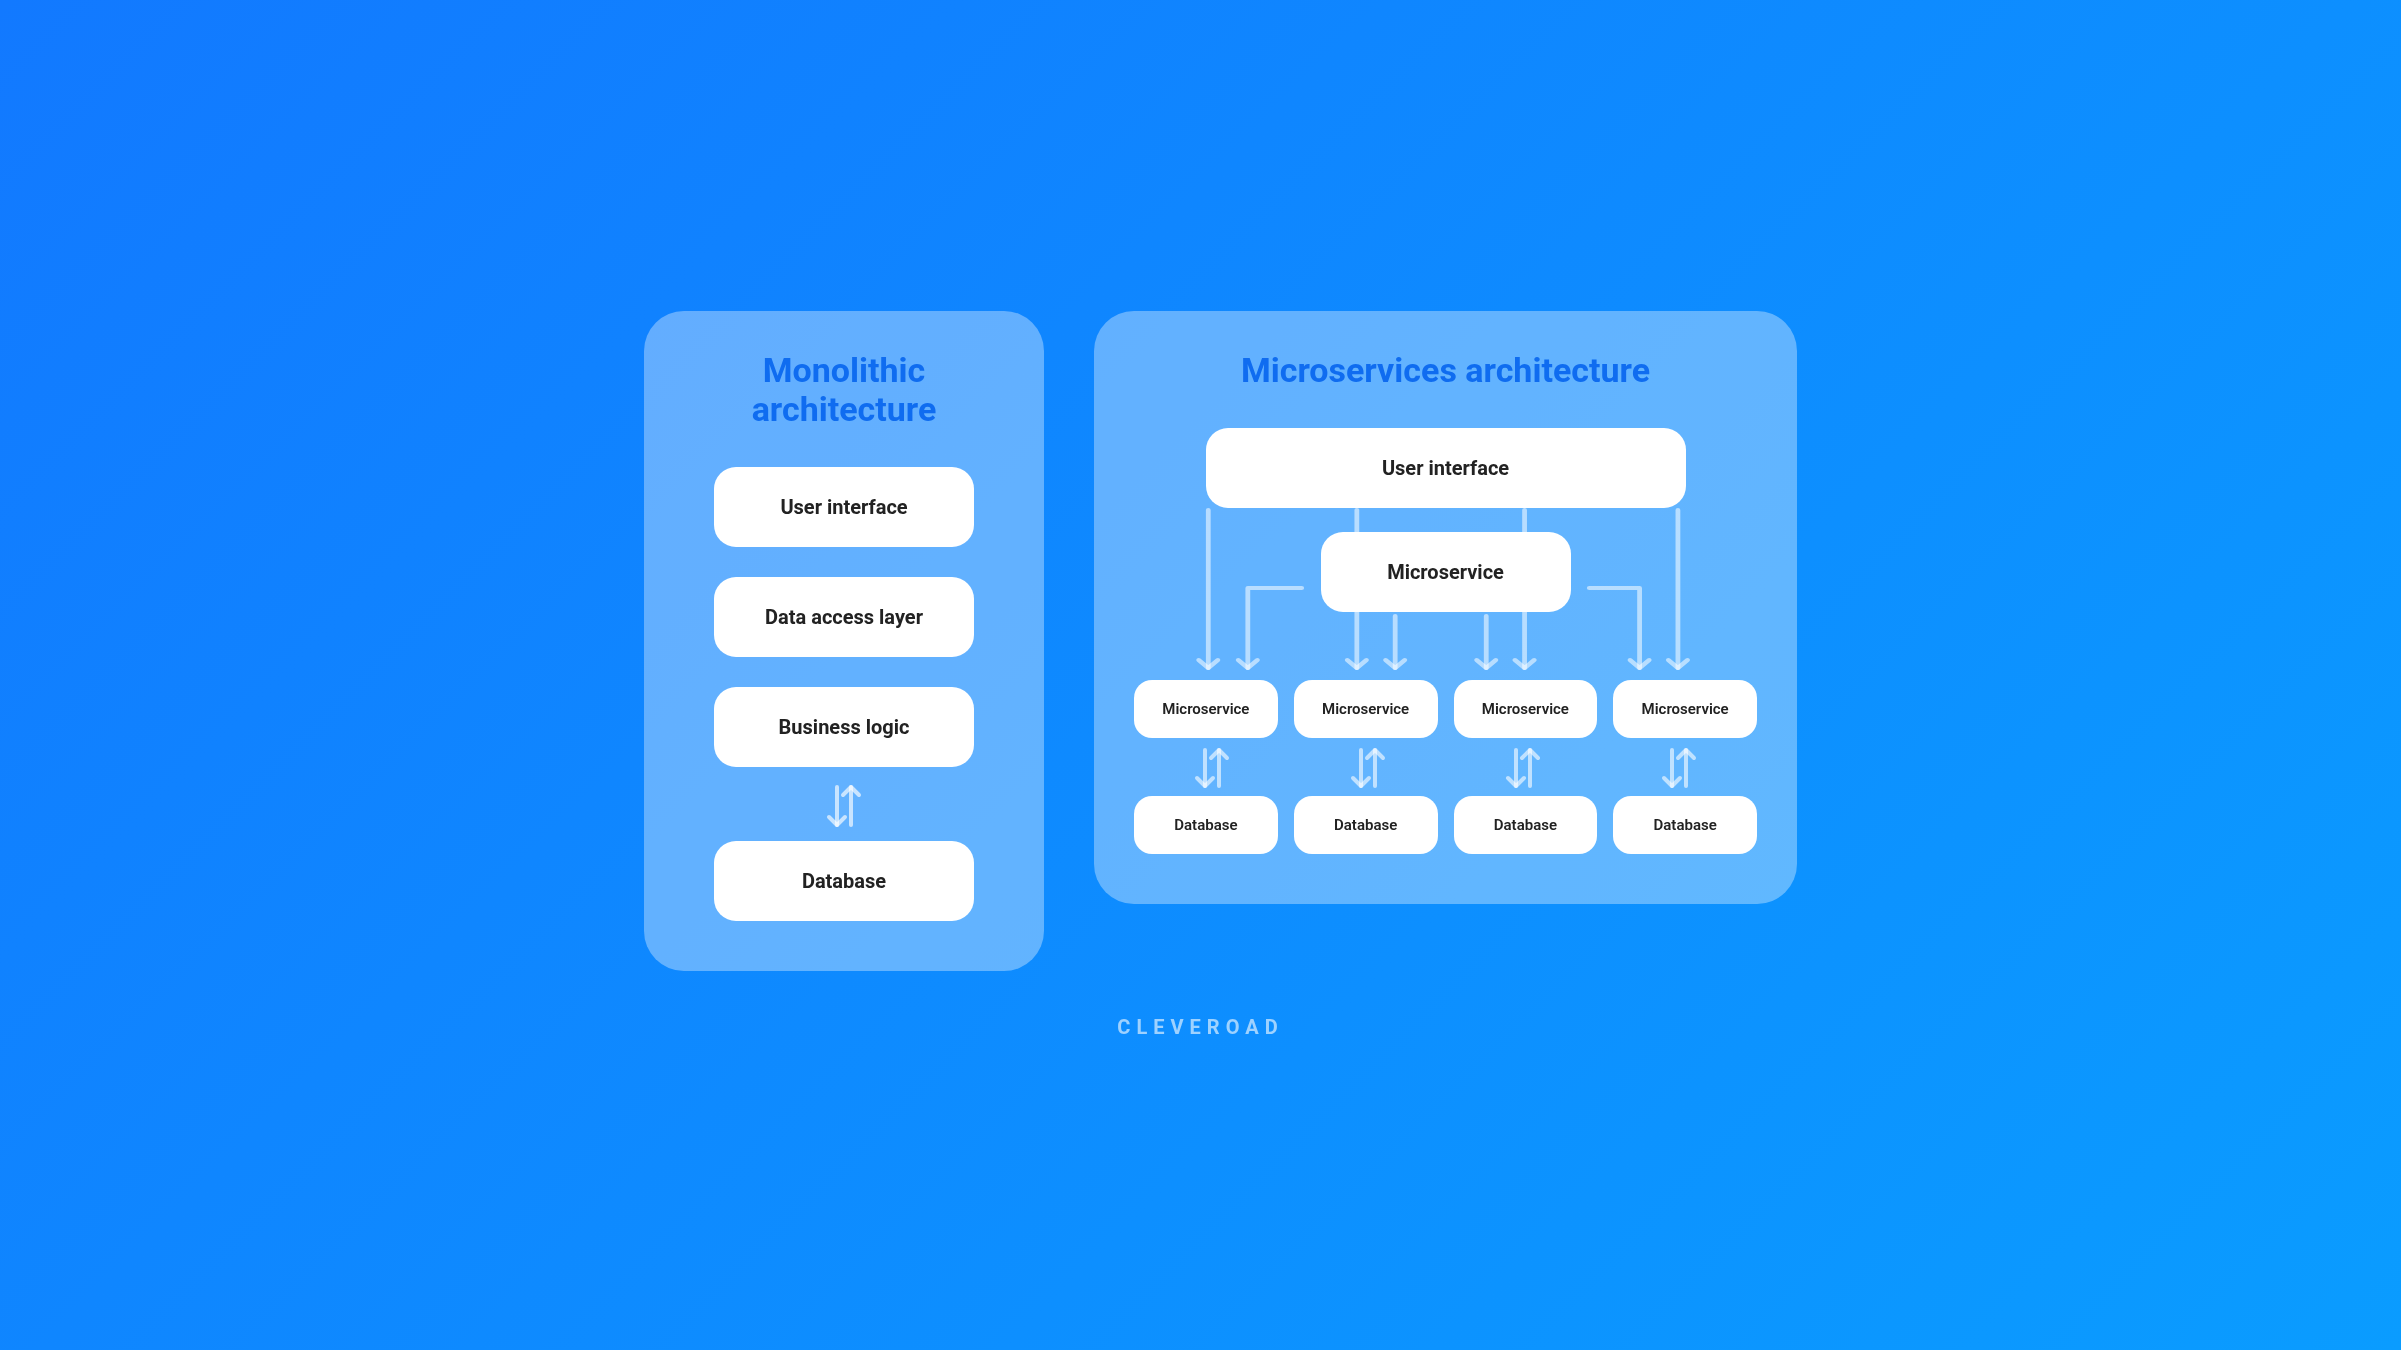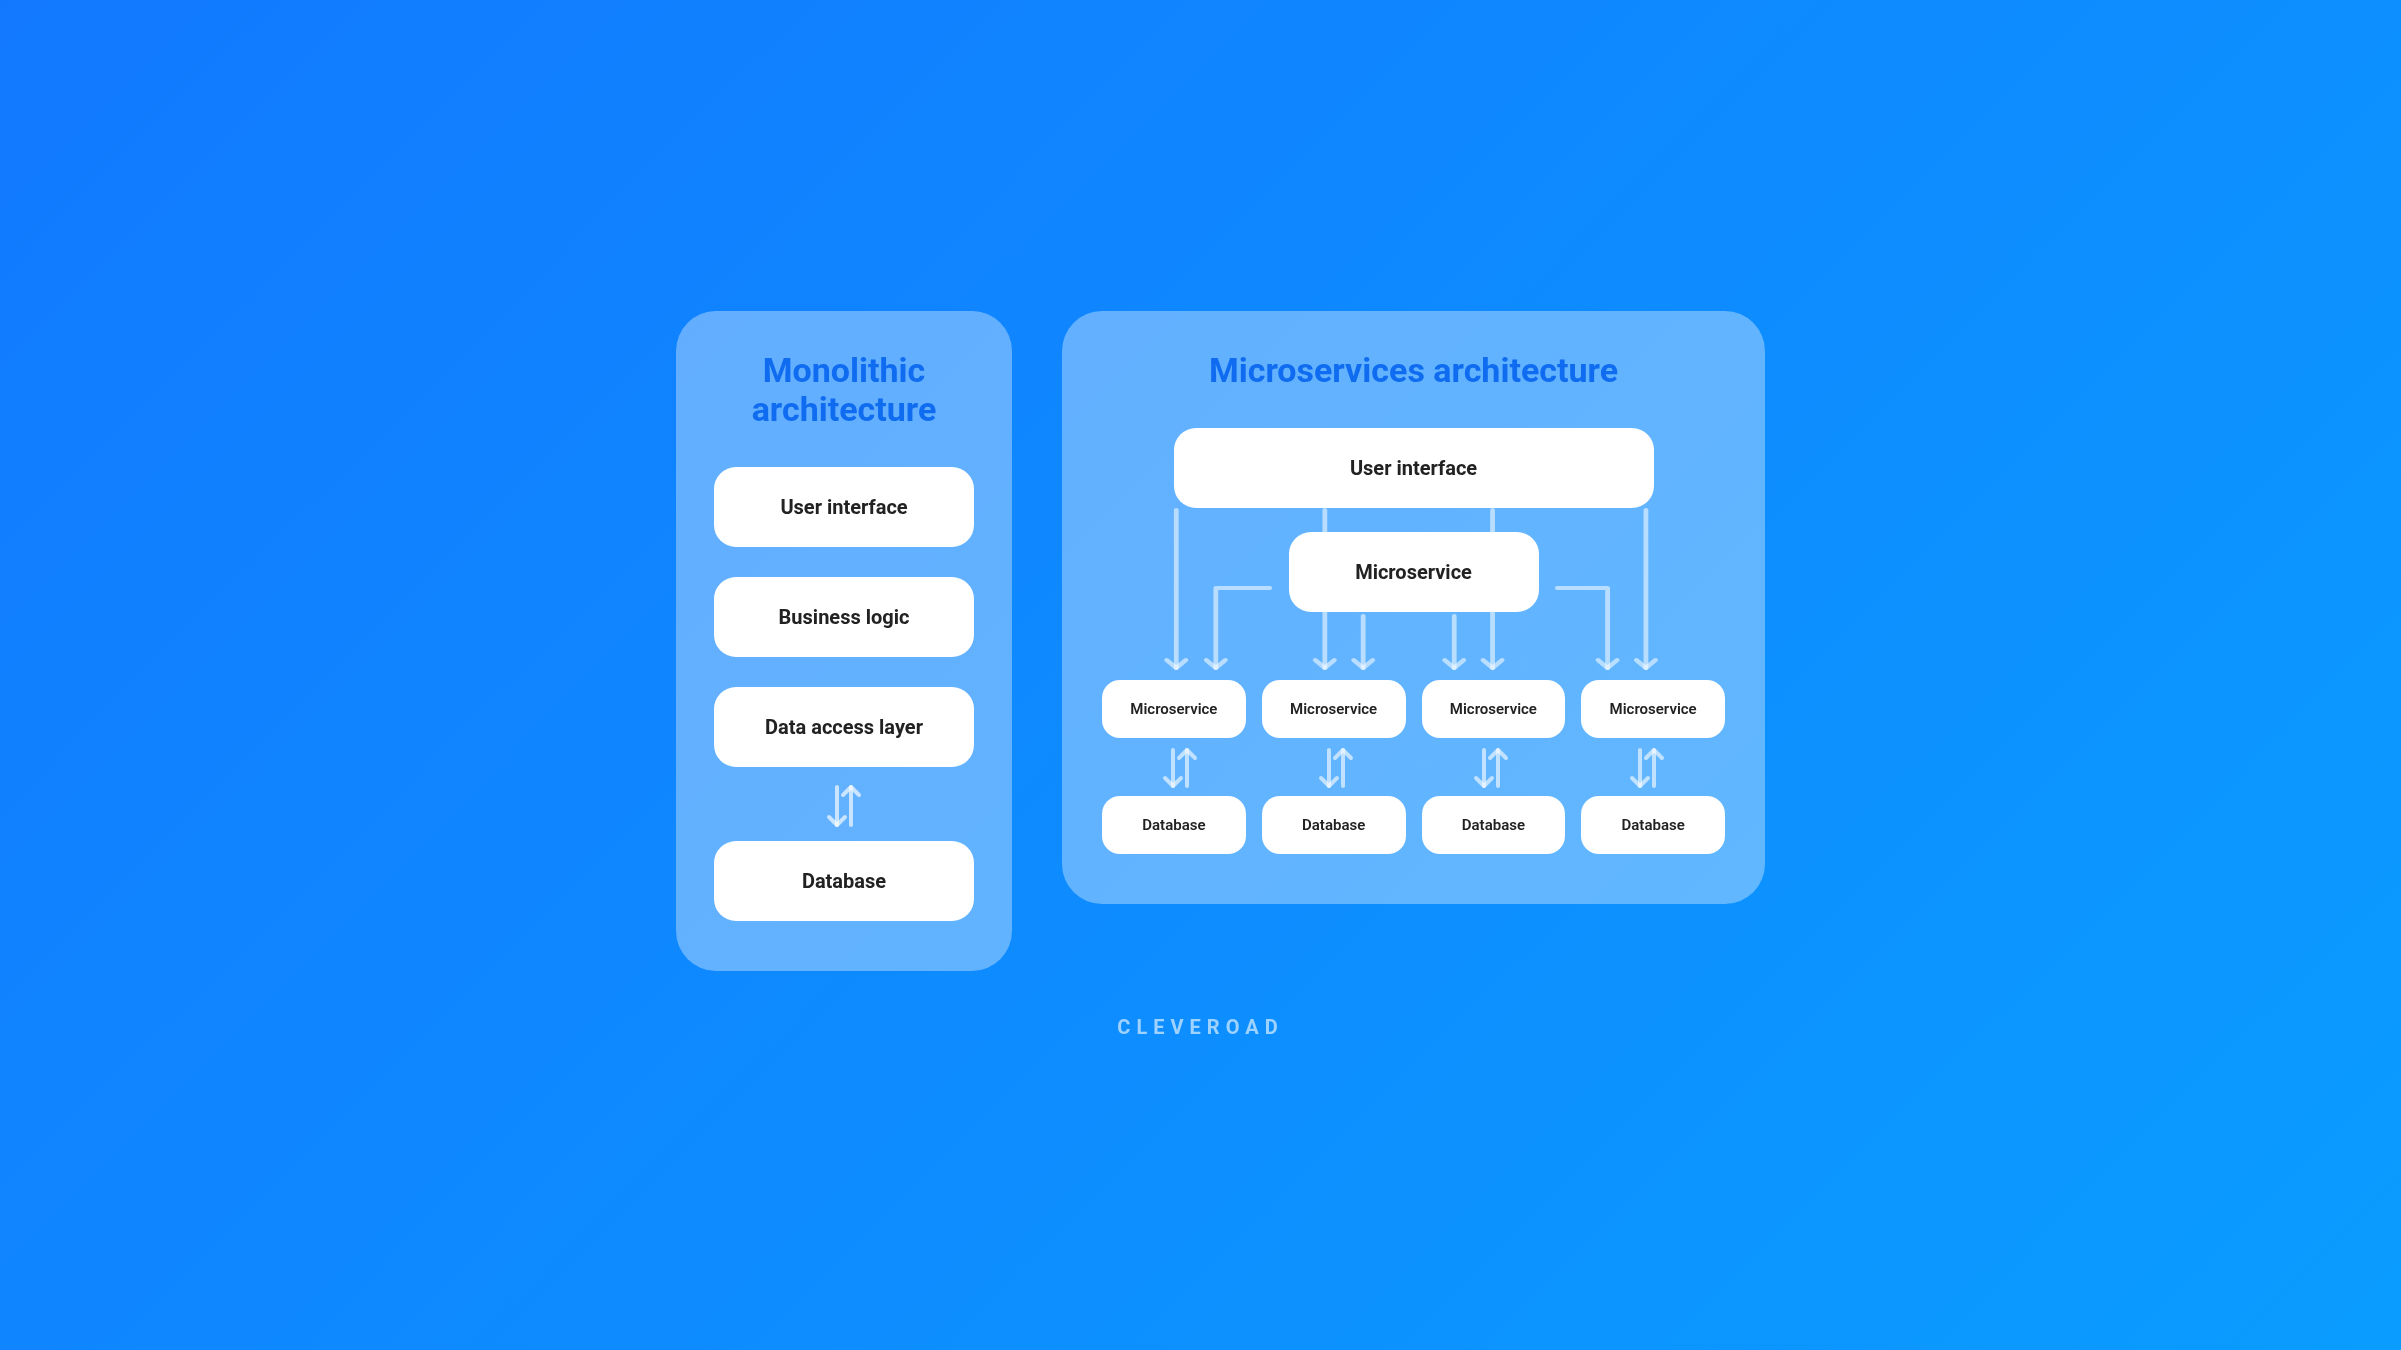--- a/index.html
+++ b/index.html
@@ -18,21 +18,21 @@
     display: flex;
     gap: 50px;
     align-items: flex-start;
     justify-content: center;
   }
   .panel {
     background: rgba(255,255,255,0.35);
     border-radius: 40px;
     padding: 40px 40px 50px 40px;
   }
-  .panel.mono { width: 336px; margin-left: 40px; }
+  .panel.mono { width: 400px; margin-left: 40px; }
   .panel.micro { width: 703px; }
   .panel-title {
     text-align: center;
     color: #0f6cf0;
     font-size: 34px;
     font-weight: 700;
     line-height: 1.15;
     margin-bottom: 38px;
   }
   .box {
@@ -123,22 +123,22 @@
 </style>
 </head>
 <body>
 
 <div class="panels">
 
   <div class="panel mono">
     <div class="panel-title">Monolithic architecture</div>
     <div class="mono-stack">
       <div class="box">User interface</div>
+      <div class="box">Data access layer</div>
       <div class="box">Business logic</div>
-      <div class="box">Data access layer</div>
       <div class="arrow-pair">
         <svg class="bidiarrows" width="48" height="50" viewBox="0 0 48 50">
           <g stroke="rgba(255,255,255,0.65)" stroke-width="4" fill="none" stroke-linecap="round" stroke-linejoin="round">
             <line x1="17" y1="6" x2="17" y2="44"></line>
             <polyline points="9,36 17,44 25,36"></polyline>
             <line x1="31" y1="6" x2="31" y2="44"></line>
             <polyline points="23,14 31,6 39,14"></polyline>
           </g>
         </svg>
       </div>

